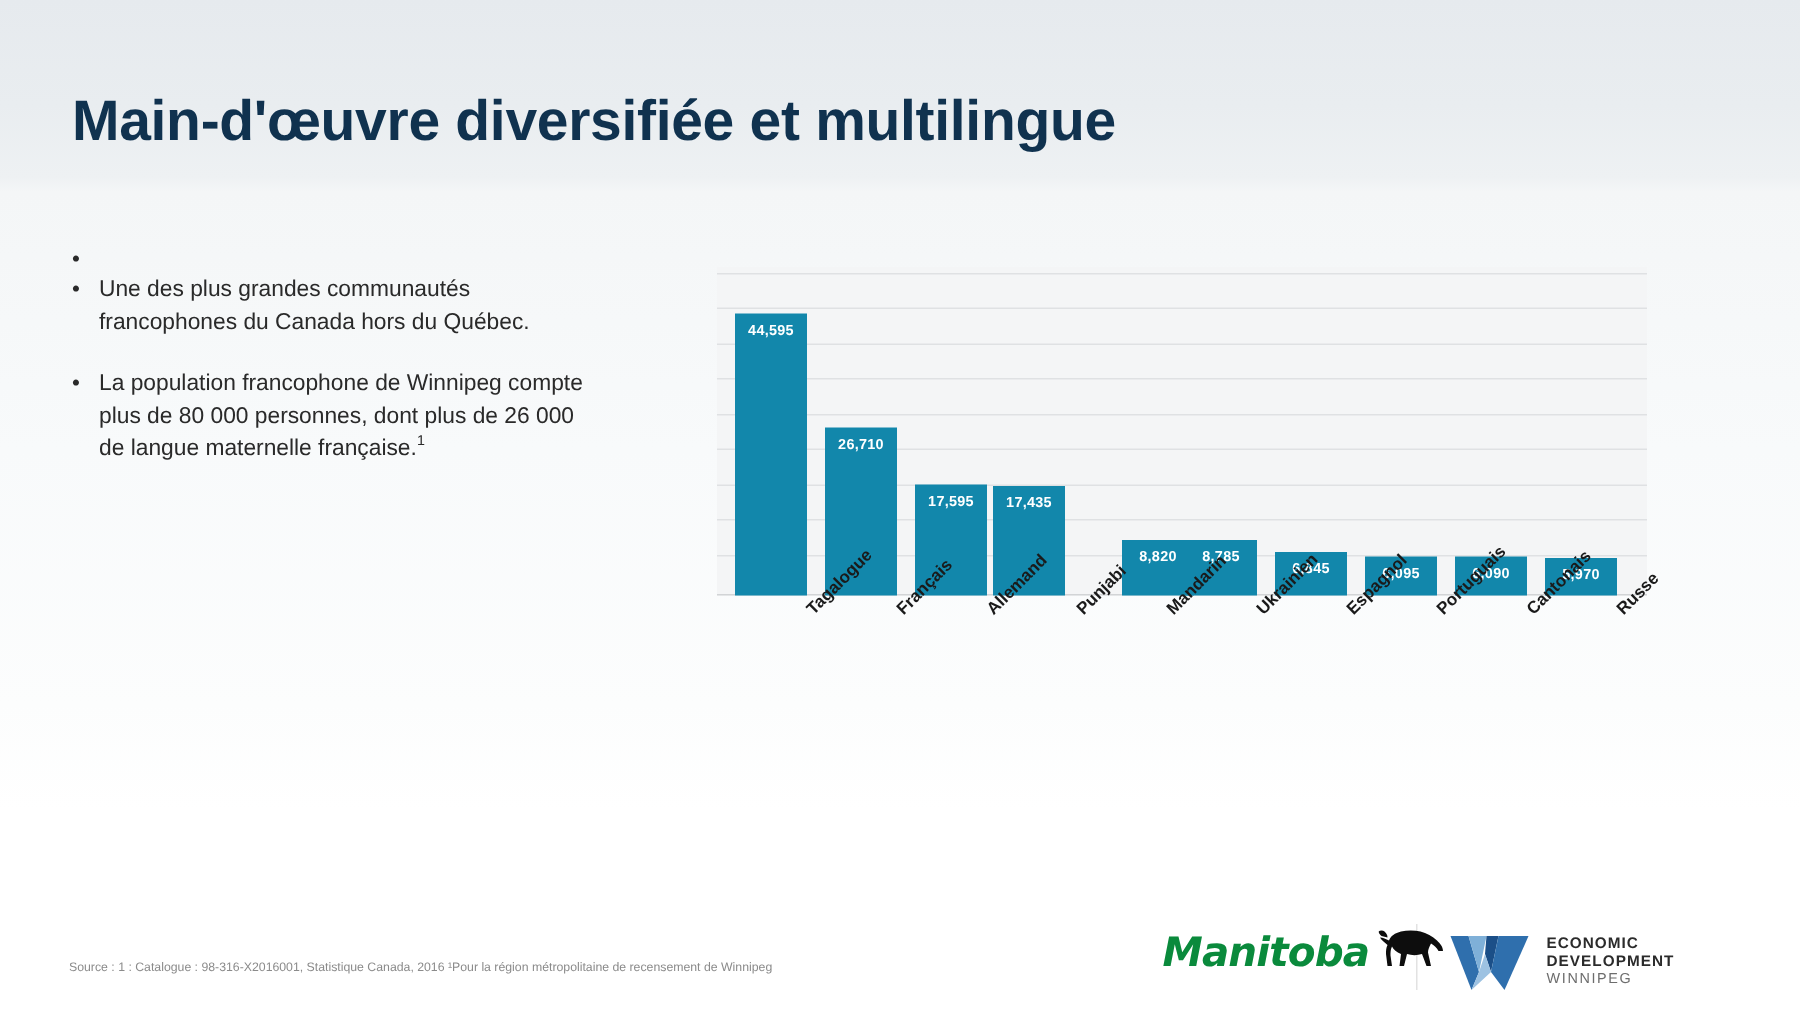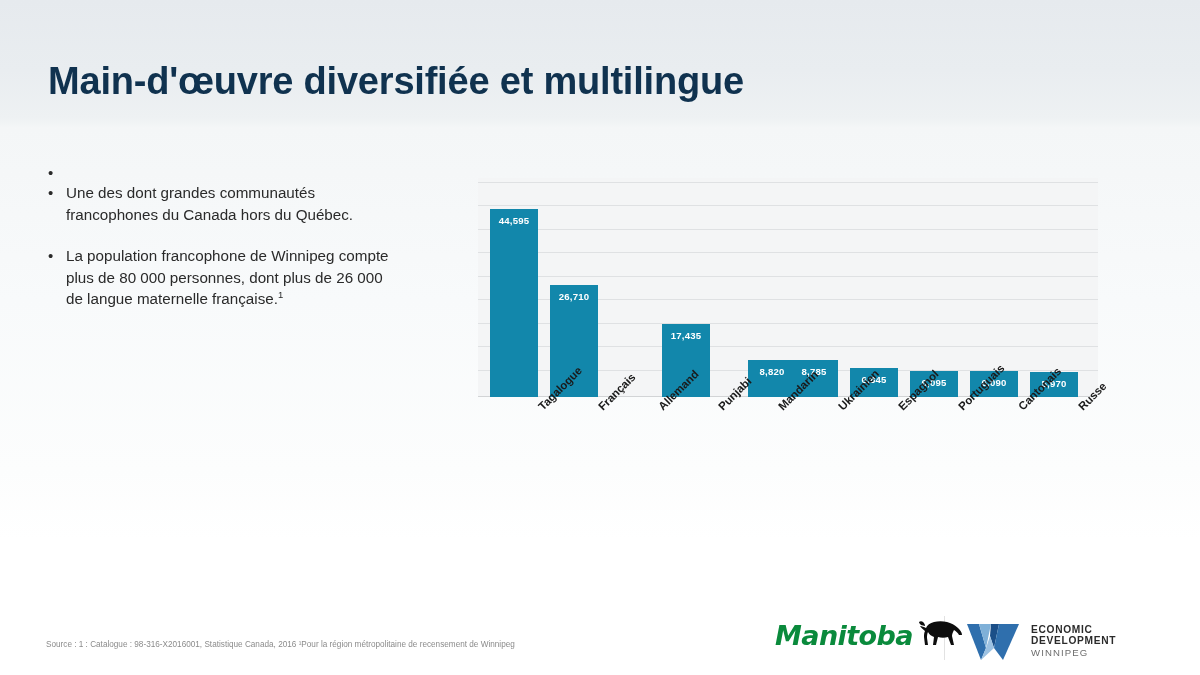--- a/index.html
+++ b/index.html
@@ -205,21 +205,21 @@
 </style>
 </head>
 <body>
 
 <div id="slide">
 
   <div id="title">Main-d'œuvre diversifiée et multilingue</div>
 
   <div id="bullets">
       <div class="bullet"><span class="dot">•</span></div>
-      <div class="bullet"><span class="dot">•</span><span>Une des dont grandes communautés francophones du Canada hors du Québec.</span></div>
+      <div class="bullet"><span class="dot">•</span><span>Une des plus grandes communautés francophones du Canada hors du Québec.</span></div>
       <div class="bullet"><span class="dot">•</span><span>La population francophone de Winnipeg compte plus de 80 000 personnes, dont plus de 26 000 de langue maternelle française.</span><sup>1</sup></div>
     </div>
 
   <div id="chart">
     <div id="plot-bg"></div>
     <div id="gridlines">
         <div class="gridline" style="top: 4px;"></div>
         <div class="gridline" style="top: 27px;"></div>
         <div class="gridline" style="top: 51px;"></div>
         <div class="gridline" style="top: 74px;"></div>
@@ -232,20 +232,25 @@
     <div id="baseline"></div>
     <div id="bars">
         <div class="bar-slot" style="left: 12px; height: 188px;">
           <div class="bar" style="height: 188px; background: rgb(18, 135, 171);">
             <div class="bar-label">44,595</div>
           </div>
         </div>
         <div class="bar-slot" style="left: 72px; height: 112px;">
           <div class="bar" style="height: 112px; background: rgb(18, 135, 171);">
             <div class="bar-label">26,710</div>
+          </div>
+        </div>
+        <div class="bar-slot" style="left: 132px; height: 74px;">
+          <div class="bar" style="height: 74px; background: rgb(18, 135, 171);">
+            <div class="bar-label">17,595</div>
           </div>
         </div>
         <div class="bar-slot" style="left: 184px; height: 73px;">
           <div class="bar" style="height: 73px; background: rgb(18, 135, 171);">
             <div class="bar-label">17,435</div>
           </div>
         </div>
         <div class="bar-slot" style="left: 270px; height: 37px;">
           <div class="bar" style="height: 37px; background: rgb(18, 135, 171);">
             <div class="bar-label">8,820</div>

